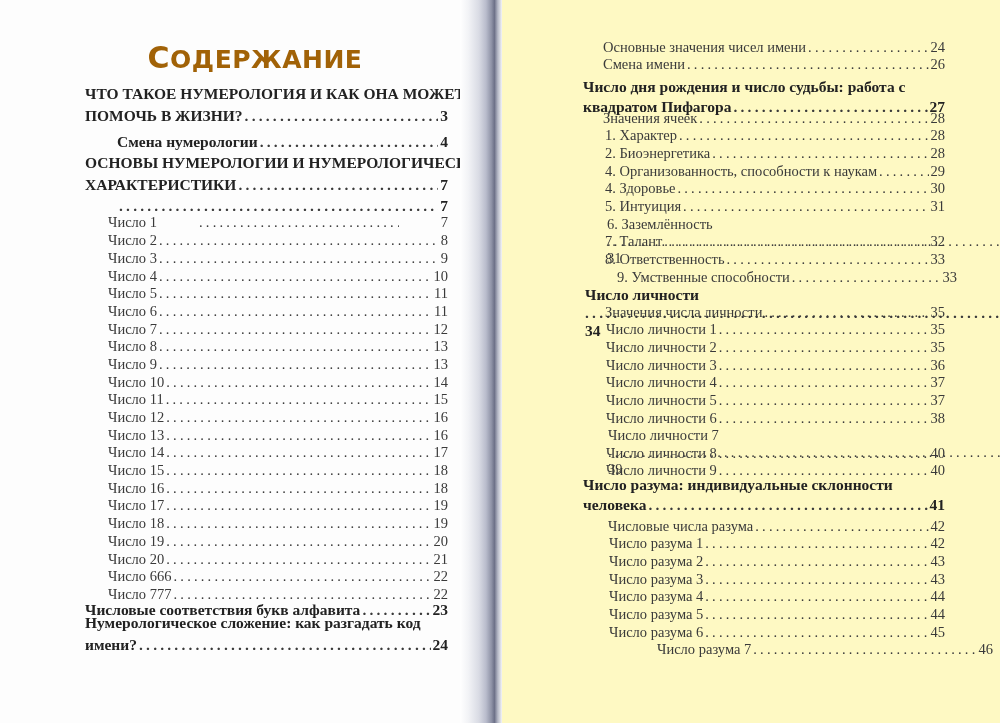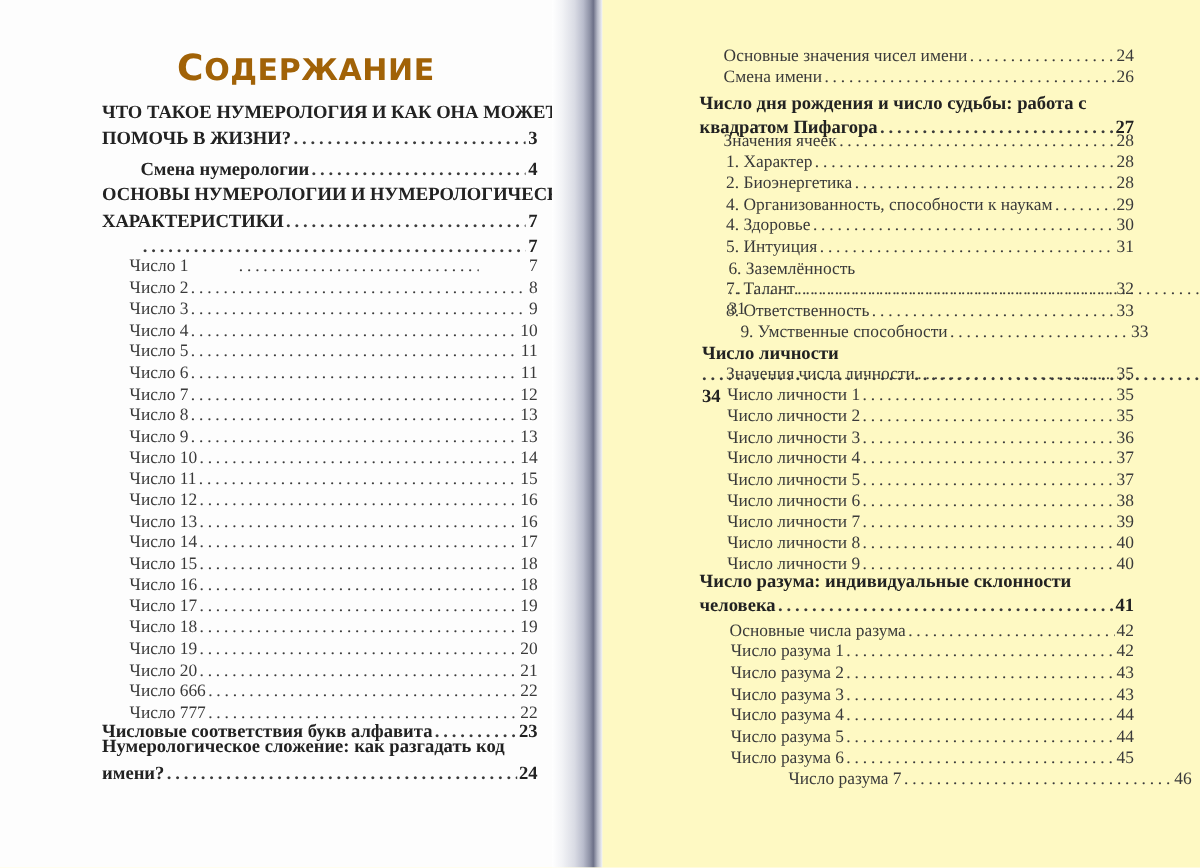--- a/index.html
+++ b/index.html
@@ -292,21 +292,21 @@
       <div class="entry norm" style="left: 111px; top: 392px; width: 339px;">
         <span class="label">Число личности 5</span>
         <span class="dots"></span>
         <span class="pg">37</span>
       </div>
       <div class="entry norm" style="left: 111px; top: 410px; width: 339px;">
         <span class="label">Число личности 6</span>
         <span class="dots"></span>
         <span class="pg">38</span>
       </div>
-      <div class="entry norm" style="left: 111px; top: 427px; width: 339px;">
+      <div class="entry norm" style="left: 111px; top: 427px; width: 339px; flex-direction: column;">
         <span class="label">Число личности 7</span>
         <span class="dots"></span>
         <span class="pg">39</span>
       </div>
       <div class="entry norm" style="left: 111px; top: 445px; width: 339px;">
         <span class="label">Число личности 8</span>
         <span class="dots"></span>
         <span class="pg">40</span>
       </div>
       <div class="entry norm" style="left: 111px; top: 462px; width: 339px;">
@@ -314,21 +314,21 @@
         <span class="dots"></span>
         <span class="pg">40</span>
       </div>
       <div class="line1 bold" style="left: 88px; top: 476px;">Число разума: индивидуальные склонности</div>
       <div class="entry bold" style="left: 88px; top: 496px; width: 362px;">
         <span class="label">человека</span>
         <span class="dots"></span>
         <span class="pg">41</span>
       </div>
       <div class="entry norm" style="left: 113px; top: 518px; width: 337px;">
-        <span class="label">Основные числа разума</span>
+        <span class="label">Числовые числа разума</span>
         <span class="dots"></span>
         <span class="pg">42</span>
       </div>
       <div class="entry norm" style="left: 114px; top: 535px; width: 336px;">
         <span class="label">Число разума 1</span>
         <span class="dots"></span>
         <span class="pg">42</span>
       </div>
       <div class="entry norm" style="left: 114px; top: 553px; width: 336px;">
         <span class="label">Число разума 2</span>

